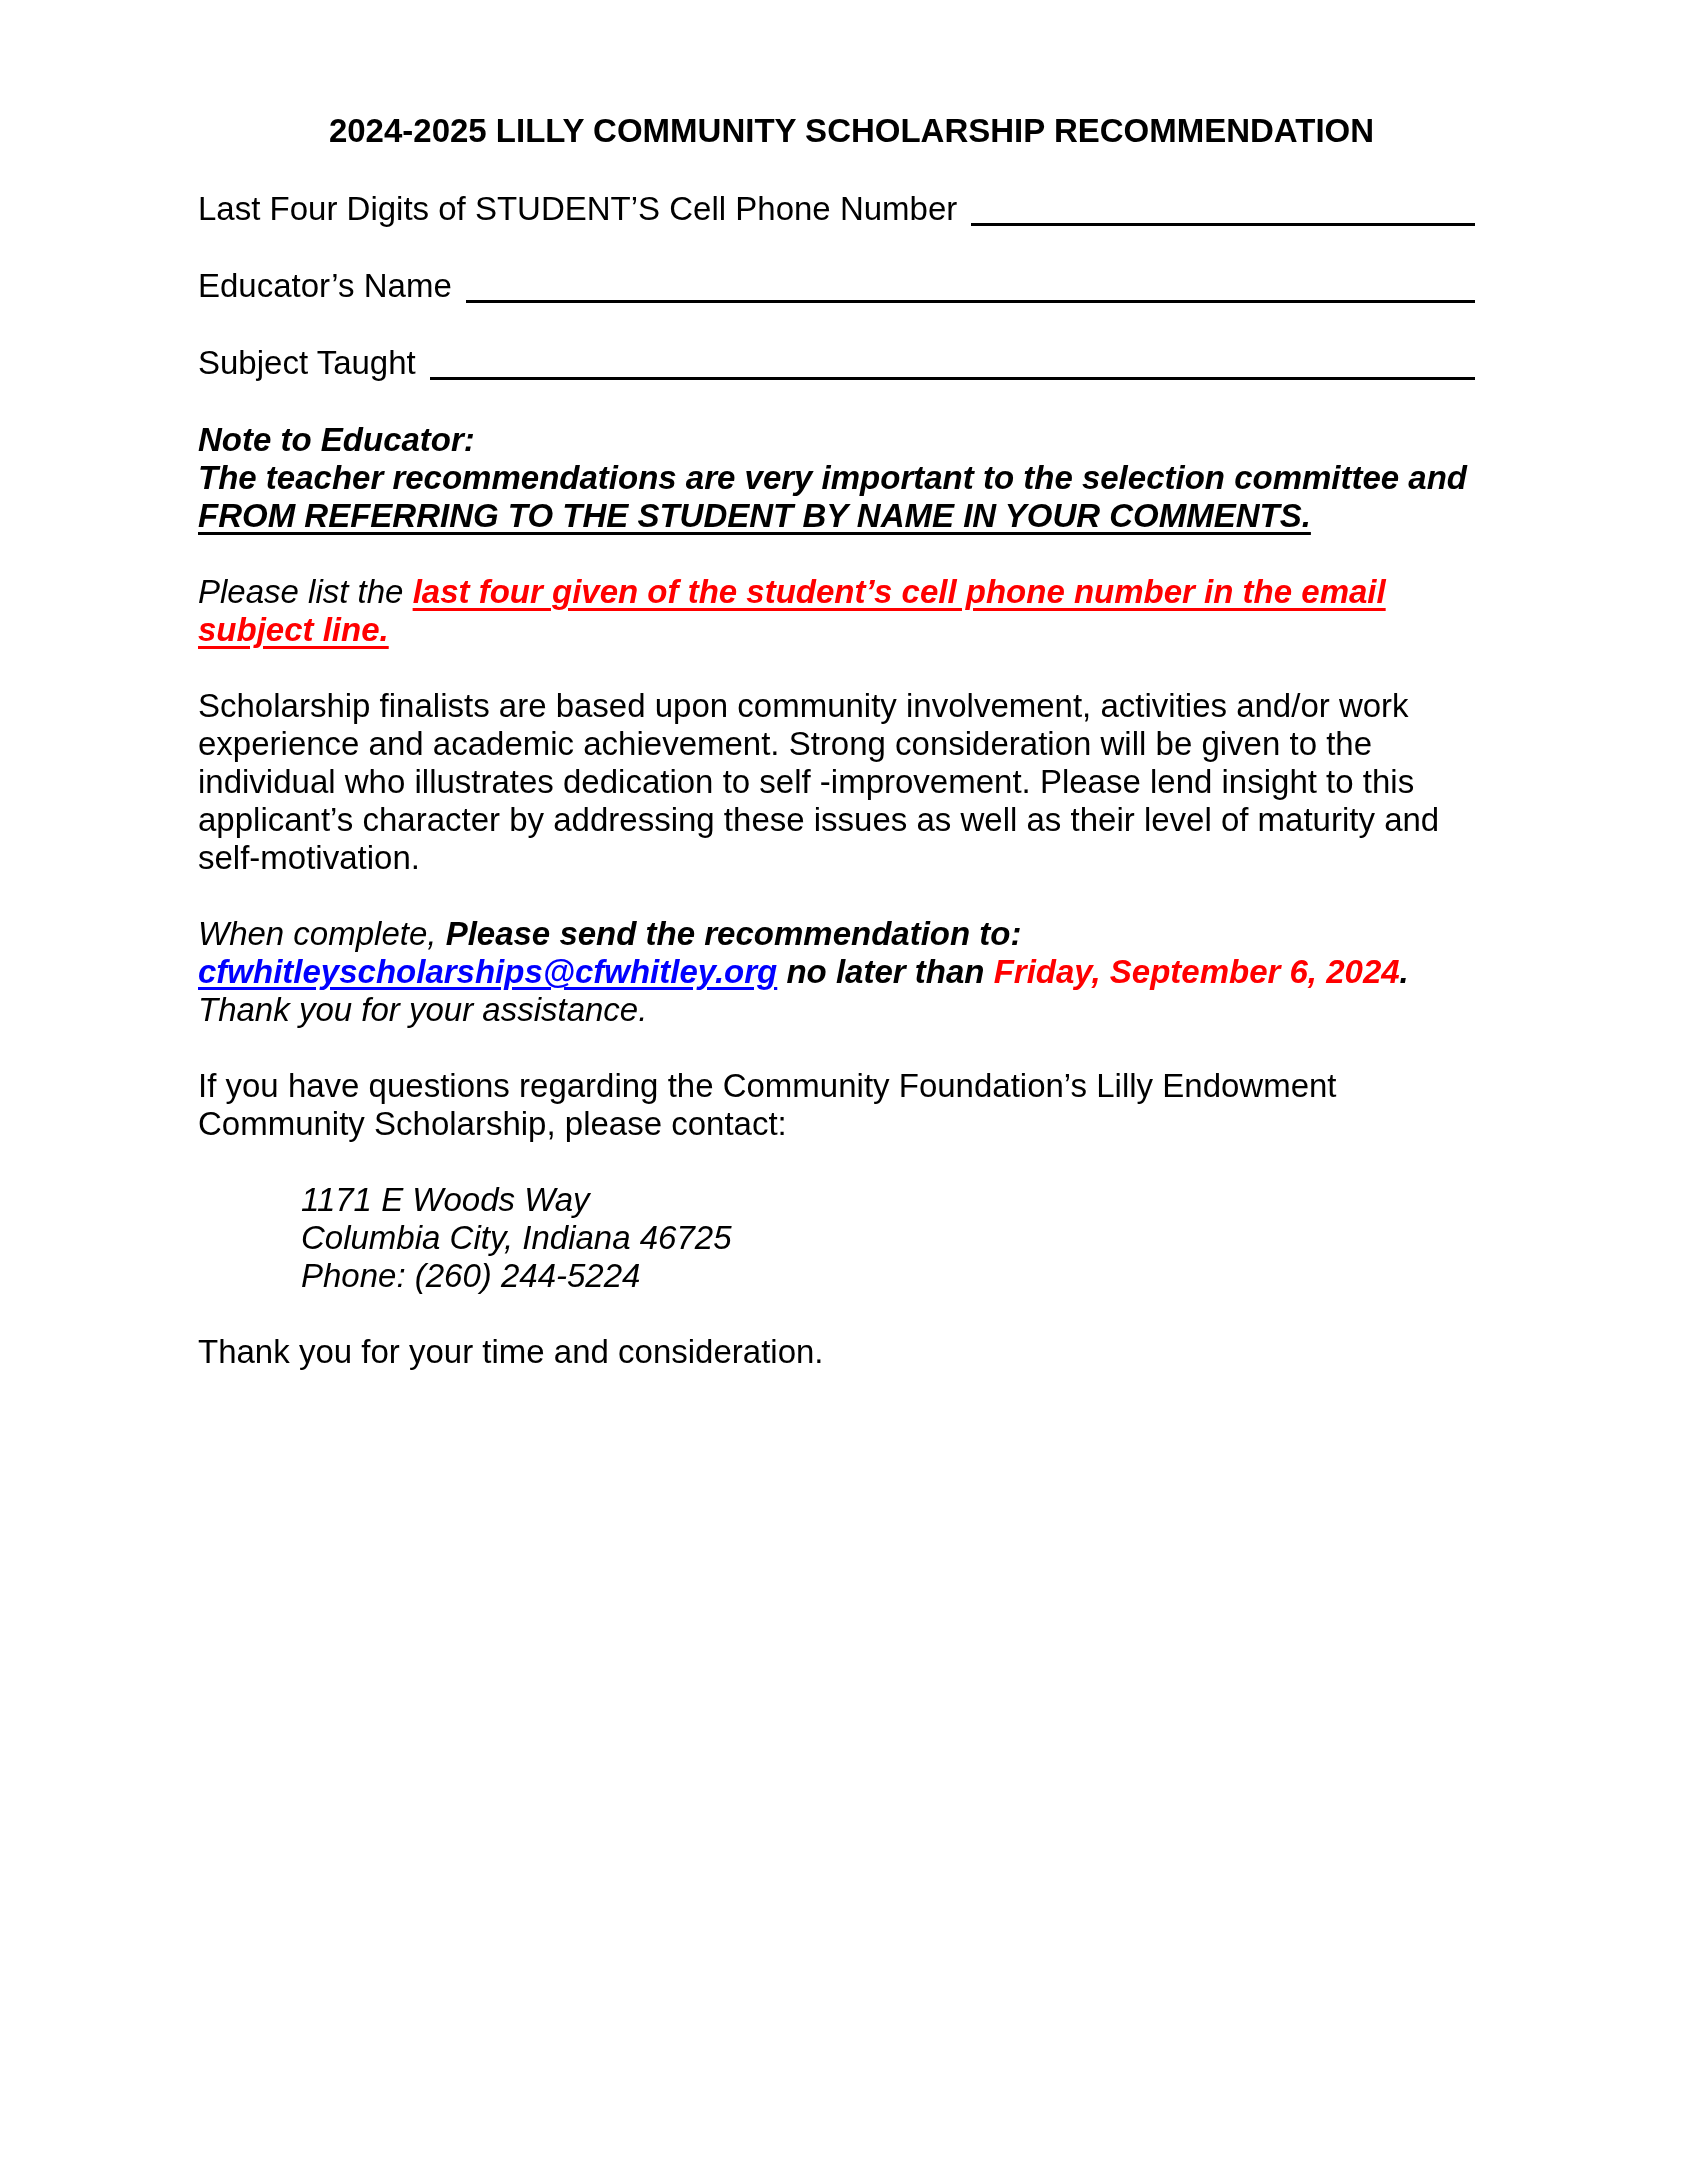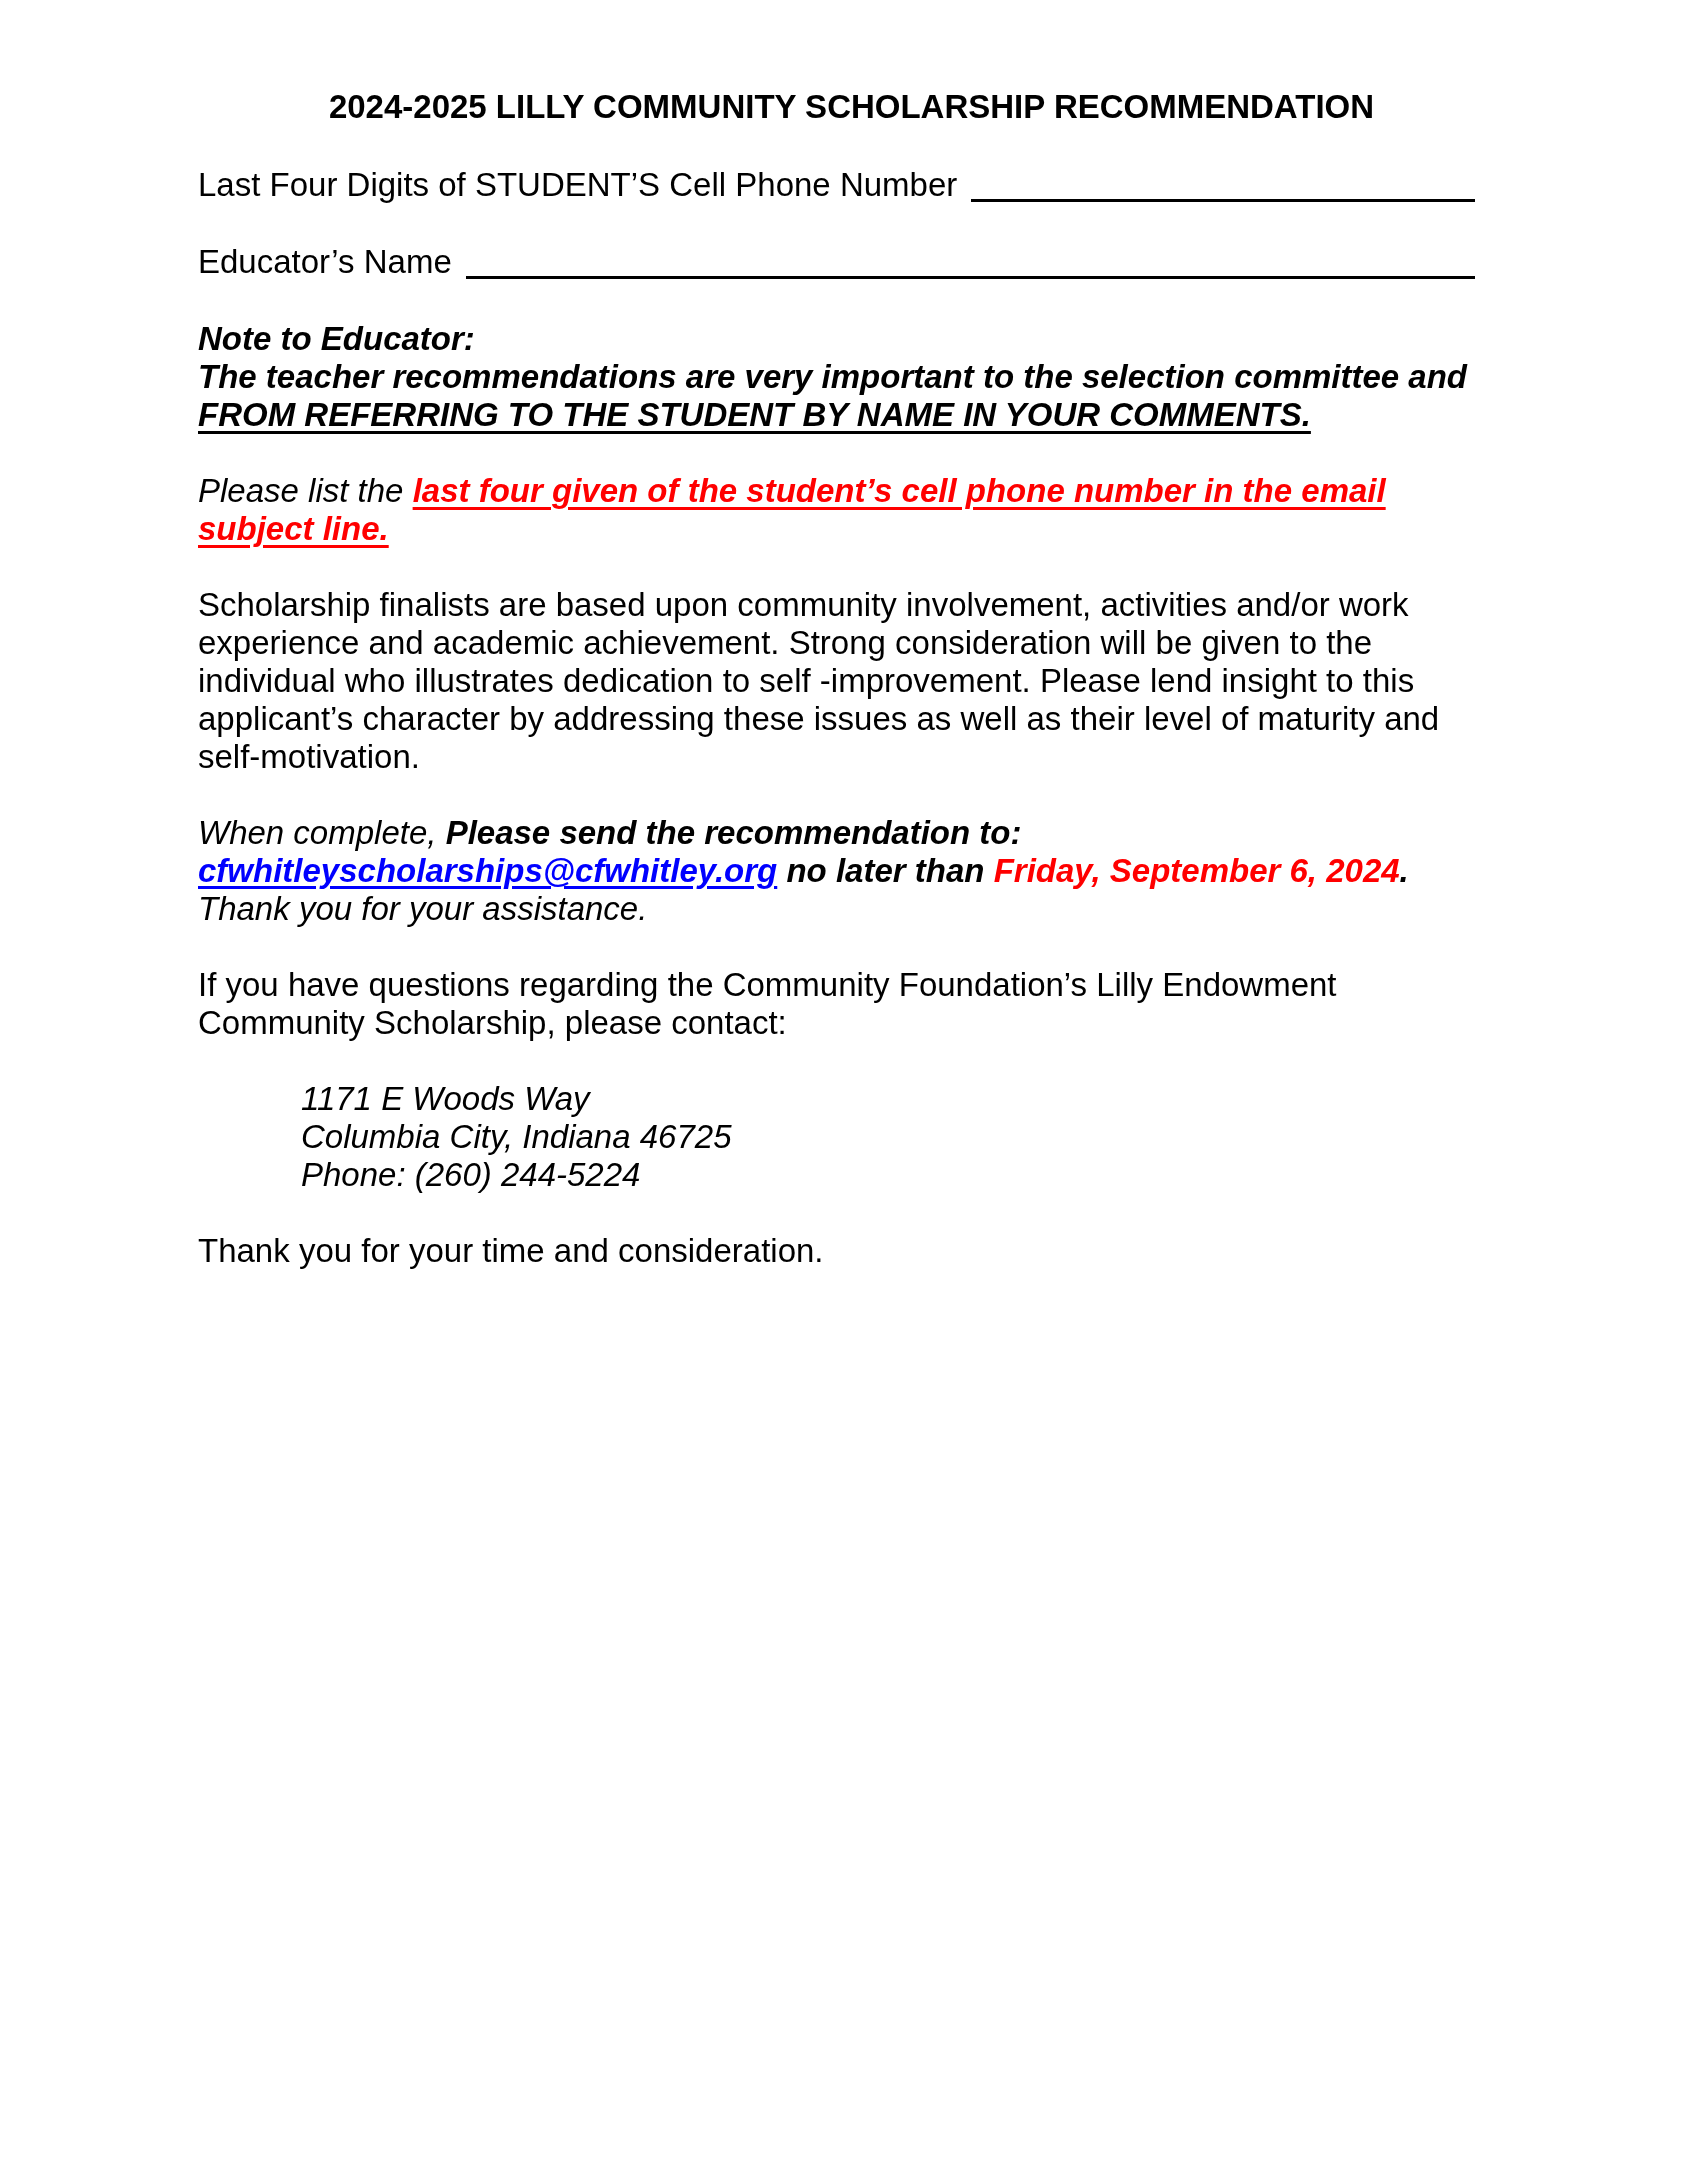--- a/index.html
+++ b/index.html
@@ -11,21 +11,21 @@
   html,body{margin:0;padding:0;background:#e8e8e8;}
   .page{
     position:relative;
     width:1683px;height:2178px;
     box-sizing:border-box;
     margin:0 auto;
     background:var(--page_bg);
     color:var(--text_black);
     font-family:"Liberation Sans","DejaVu Sans",sans-serif;
     font-size:33px;line-height:38px;
-    padding:88px 208px 0 198px;
+    padding:112px 208px 0 198px;
     overflow:hidden;
   }
   .title{
     font-size:33px;font-weight:bold;font-style:normal;
     text-align:center;
     margin:0 -30px 40px 0;
   }
   .field{display:flex;align-items:flex-start;margin:0 0 39px 0;justify-content:flex-end;}
   .field .label{white-space:nowrap;flex:0 0 auto;}
   .fill-line{
@@ -65,20 +65,24 @@
   <div class="field">
     <span class="label">Last Four Digits of STUDENT’S Cell Phone Number</span>
     <span class="fill-line"></span>
   </div>
 
   <div class="field">
     <span class="label">Educator’s Name</span>
     <span class="fill-line"></span>
   </div>
 
+  <div class="field">
+    <span class="label">Subject Taught</span>
+    <span class="fill-line"></span>
+  </div>
 
   <div class="note">
     <div class="line">Note to Educator:</div>
     <div class="line">The teacher recommendations are very important to the selection committee and</div>
     <div class="line"><span class="u">FROM REFERRING TO THE STUDENT BY NAME IN YOUR COMMENTS.</span></div>
   </div>
 
   <div class="para">
     <div class="line"><span>Please list the </span><span class="u b red">last four given of the student’s cell phone number in the email</span></div>
     <div class="line"><span class="u b red">subject line.</span></div>

